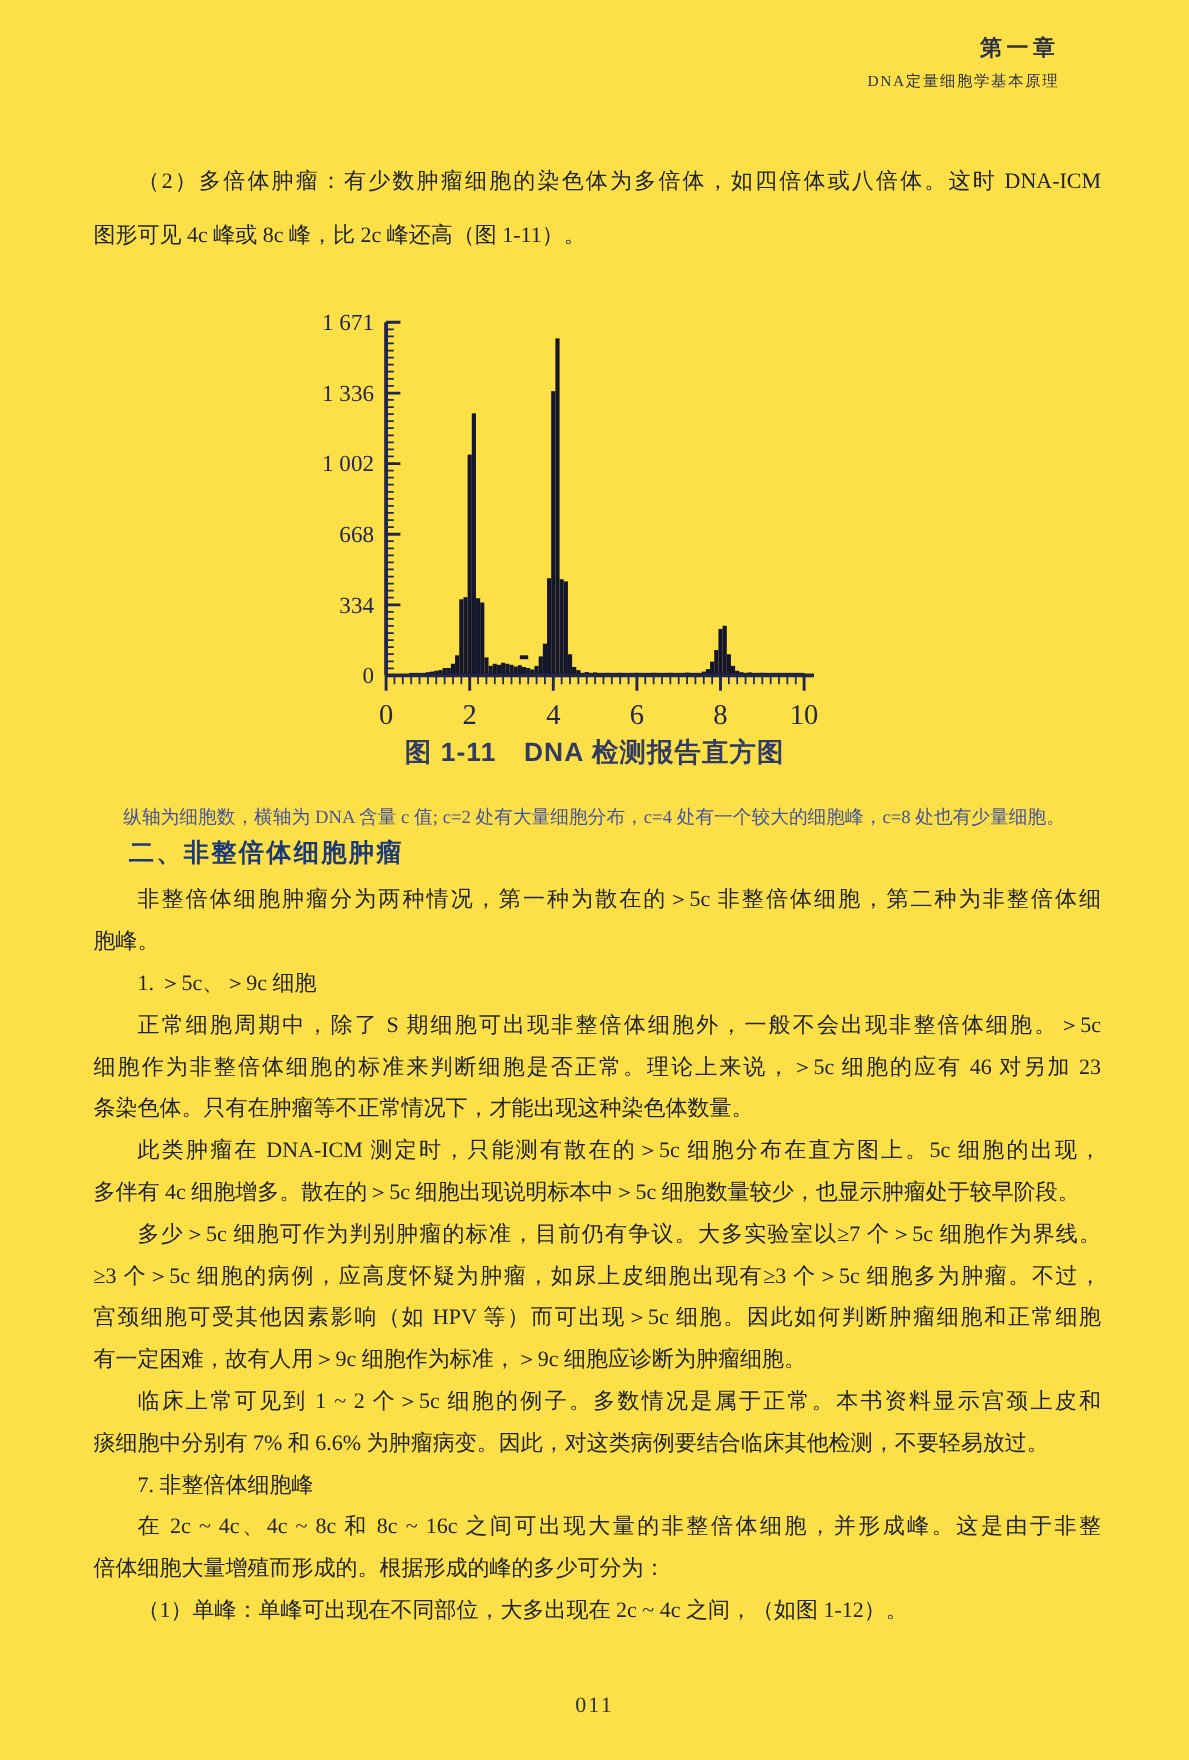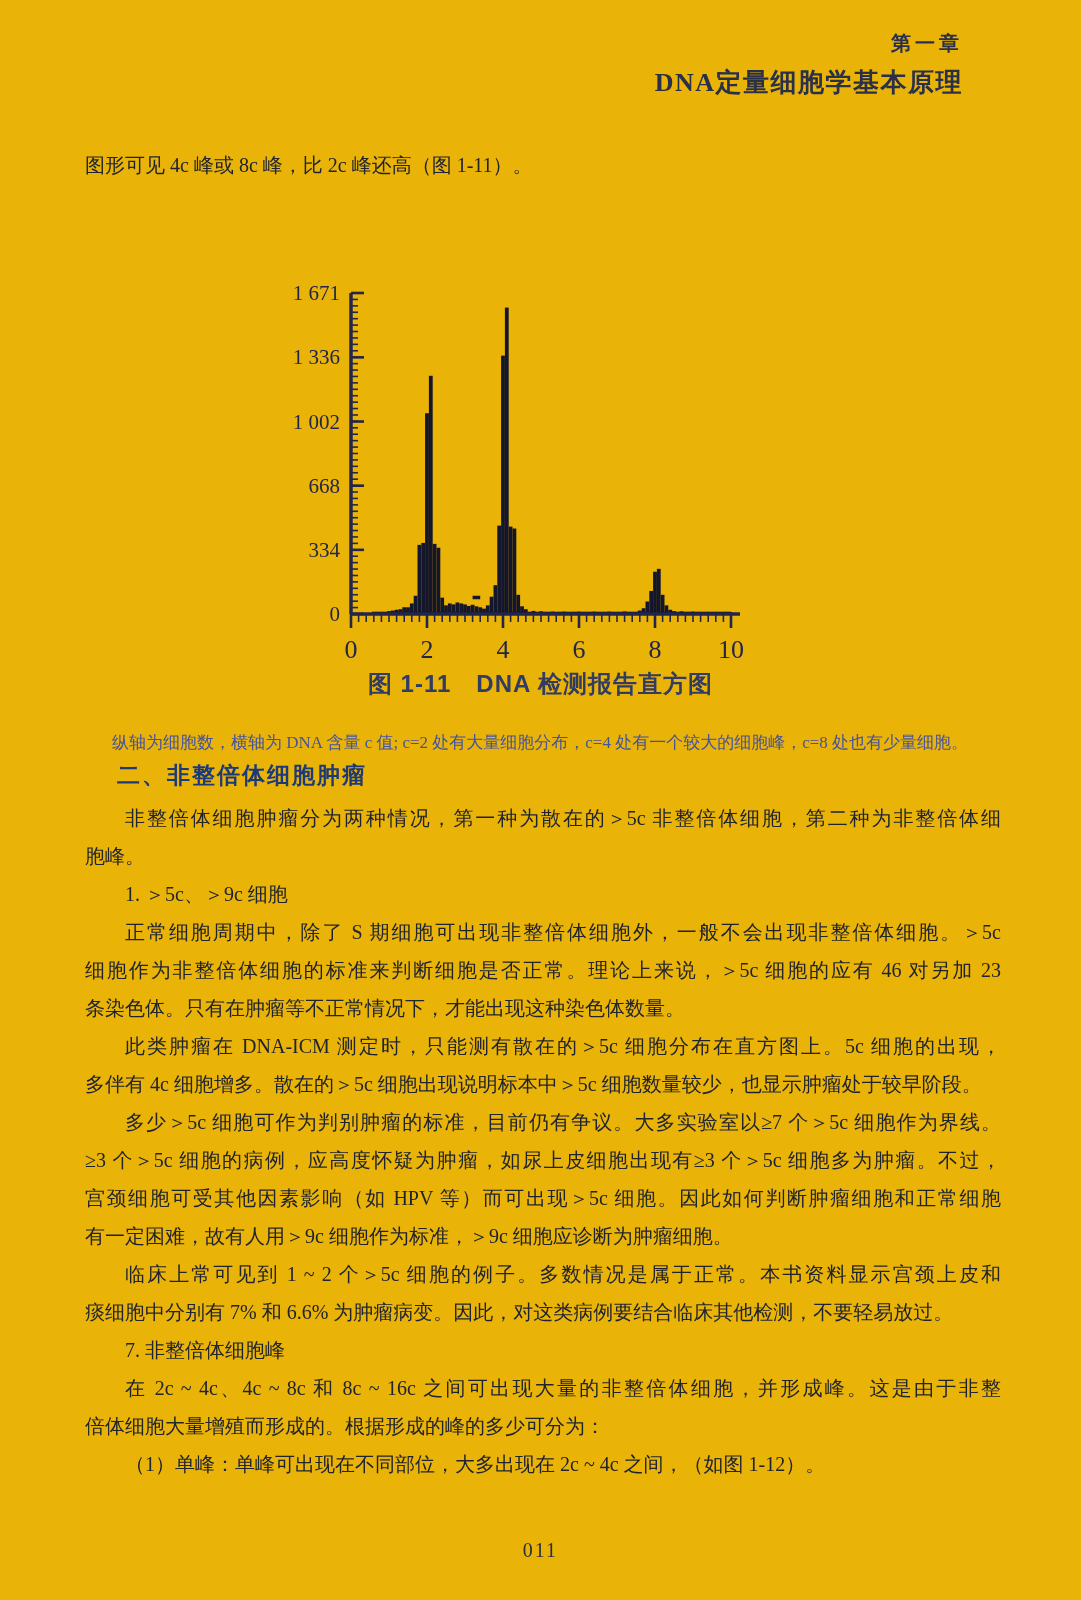--- a/index.html
+++ b/index.html
@@ -1,25 +1,25 @@
 <!DOCTYPE html>
 <html><head>
 <meta charset="utf-8">
 <style>
   * { margin:0; padding:0; box-sizing:border-box; }
   html,body { background:#ffffff; }
   .page {
-    position:relative; width:1081px; height:1600px; background:#eab308;
+    position:relative; width:1081px; height:1600px; background:#fde047;
     font-family:"Liberation Serif","DejaVu Serif",serif; color:#20242f;
     overflow:hidden;
   }
   
   .hdr { position:absolute; top:30px; right:118px; text-align:right; color:#2a3047; }
   .hdr .chap { font-size:20px; font-weight:bold; letter-spacing:4px; }
-  .hdr .ttl  { font-size:26px; font-weight:bold; letter-spacing:1.5px; margin-top:8px; }
+  .hdr .ttl  { font-size:14px; font-weight:normal; letter-spacing:1.5px; margin-top:8px; }
   
   .intro { position:absolute; left:85px; top:141px; width:916px; font-size:20px; }
   .intro .line { height:49px; line-height:49px; }
   .body  { position:absolute; left:85px; top:799px; width:916px; font-size:20px; }
   .body  .line { height:38px; line-height:38px; }
   .line { text-align:justify; white-space:normal; }
   .line.indent { text-indent:2em; }
   .line.fill   { text-align-last:justify; }
   .line.end    { text-align-last:left; }
   
@@ -39,20 +39,21 @@
 <body>
 
 <div class="page">
 
   <div class="hdr">
     <div class="chap">第一章</div>
     <div class="ttl">DNA定量细胞学基本原理</div>
   </div>
 
   <div class="intro">
+      <div class="line indent fill">（2）多倍体肿瘤：有少数肿瘤细胞的染色体为多倍体，如四倍体或八倍体。这时 DNA-ICM</div>
       <div class="line end">图形可见 4c 峰或 8c 峰，比 2c 峰还高（图 1-11）。</div>
     </div>
 
   <div class="fig">
     <svg id="hist-svg" width="530" height="400" viewBox="0 0 530 400">
         <rect x="116.9" y="348.6947935368043" width="359.1" height="2.3052064631957023" fill="#14162b"></rect>
         <rect x="132.1" y="348.1184919210054" width="3.8000000000000003" height="2.8815080789946137" fill="#14162b"></rect>
         <rect x="135.9" y="347.5421903052065" width="3.8000000000000003" height="3.457809694793525" fill="#14162b"></rect>
         <rect x="139.7" y="346.7737881508079" width="3.8000000000000003" height="4.2262118491921115" fill="#14162b"></rect>
         <rect x="143.5" y="346.197486535009" width="3.8000000000000003" height="4.802513464991023" fill="#14162b"></rect>

